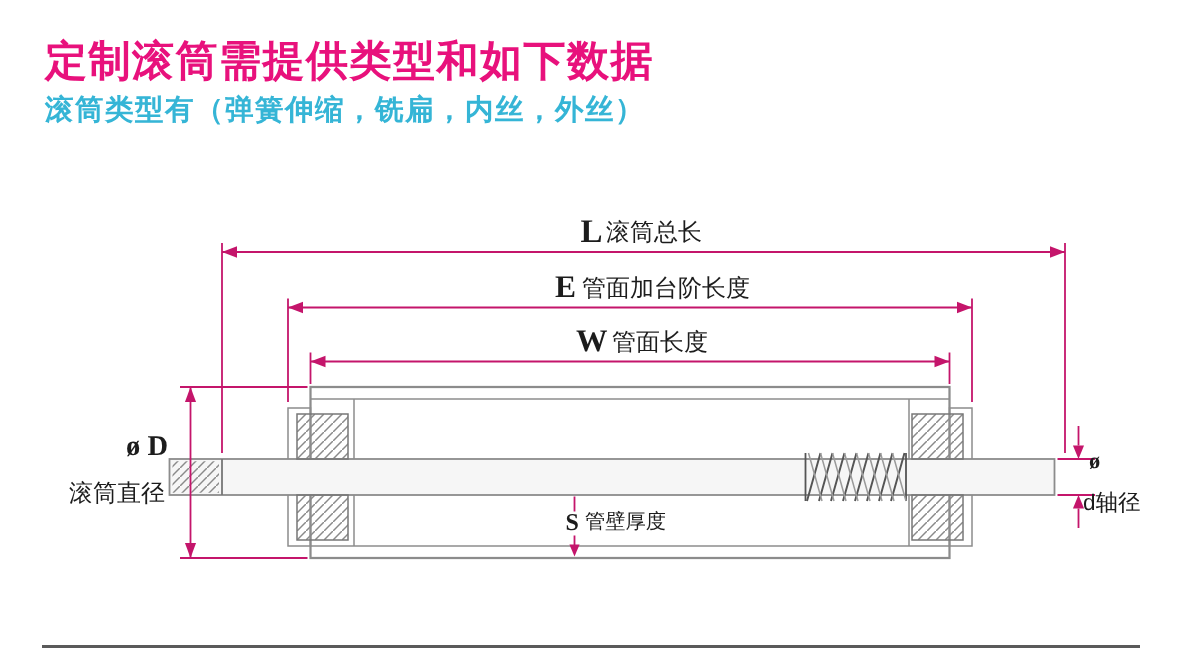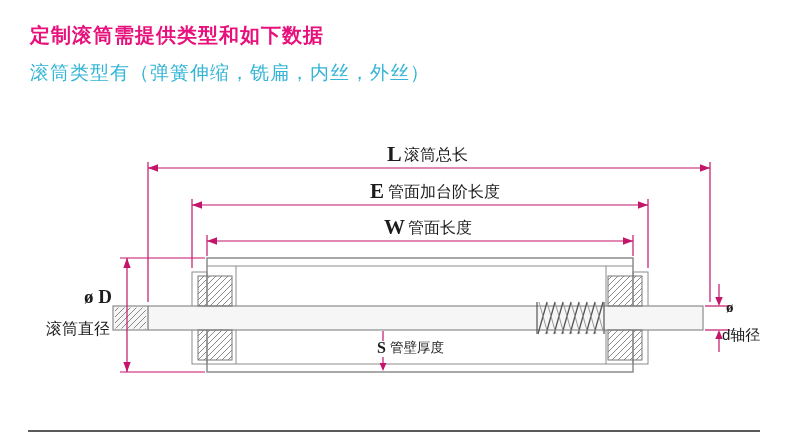--- a/index.html
+++ b/index.html
@@ -14,32 +14,32 @@
   .page {
     position: relative;
     width: 790px;
     height: 441px;
     background: #ffffff;
   }
   .title {
     position: absolute;
     left: 30px;
     top: 22px;
-    font-size: 20px;
+    font-size: 28px;
     font-weight: 700;
     color: #e8117c;
     letter-spacing: 1px;
     white-space: nowrap;
   }
   .subtitle {
     position: absolute;
     left: 30px;
     top: 60px;
     font-size: 19px;
-    font-weight: 400;
+    font-weight: 700;
     color: #35b5d6;
     letter-spacing: 1px;
     white-space: nowrap;
   }
   .diagram-svg {
     position: absolute;
     left: 0;
     top: 0;
   }
   .sym {

